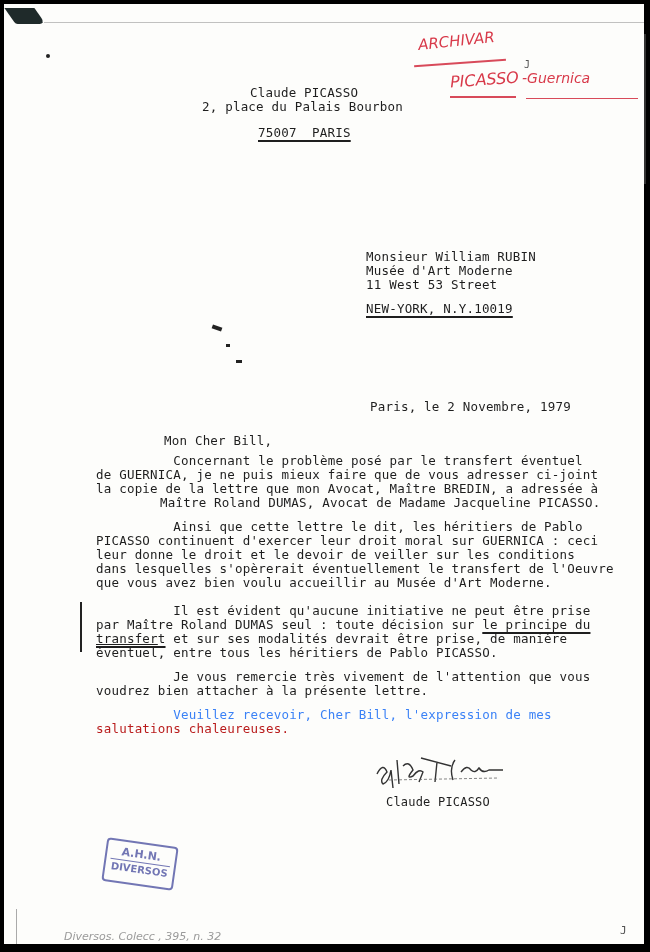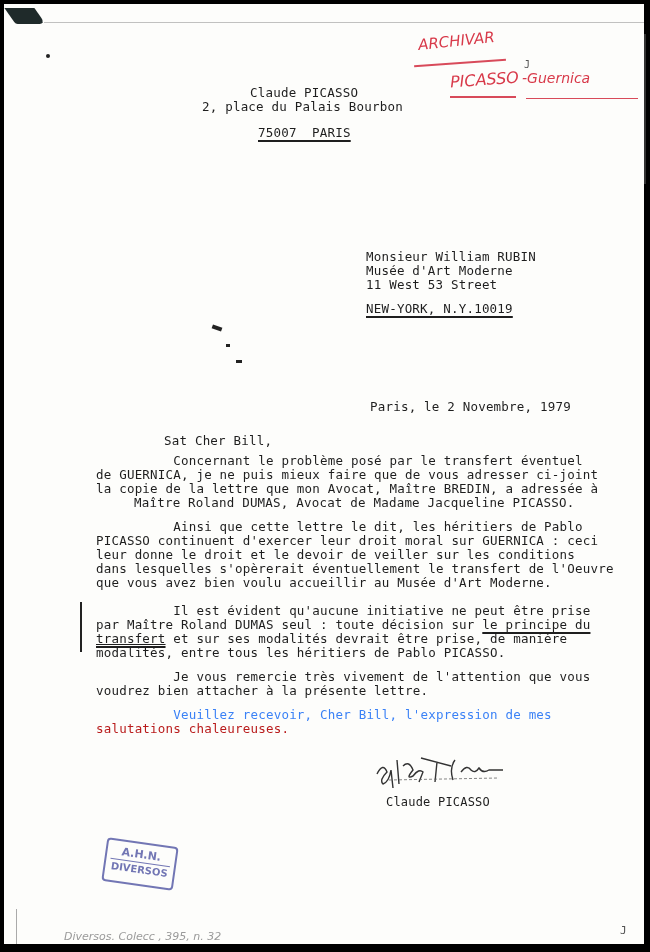--- a/index.html
+++ b/index.html
@@ -71,43 +71,43 @@
   <div class="t" style="left:362px; top:260px;">Musée d'Art Moderne</div>
   <div class="t" style="left:362px; top:274px;">11 West 53 Street</div>
   <div class="t u" style="left:362px; top:298px;">NEW-YORK, N.Y.10019</div>
 
   <div class="smudge" style="left:208px; top:322px; width:10px; height:4px; transform:rotate(20deg);"></div>
   <div class="smudge" style="left:222px; top:340px; width:4px; height:3px;"></div>
   <div class="smudge" style="left:232px; top:356px; width:6px; height:3px;"></div>
 
   <div class="t" style="left:366px; top:356px;margin-top:40px;">Paris, le 2 Novembre, 1979</div>
 
-  <div class="t" style="left:160px; top:430px;">Sat Cher Bill,</div>
+  <div class="t" style="left:160px; top:430px;">Mon Cher Bill,</div>
 
   <div>
     <div class="t" style="left:92px; top:450px;">          Concernant le problème posé par le transfert éventuel</div>
     <div class="t" style="left:92px; top:464px;">de GUERNICA, je ne puis mieux faire que de vous adresser ci-joint</div>
     <div class="t" style="left:92px; top:478px;">la copie de la lettre que mon Avocat, Maître BREDIN, a adressée à</div>
-    <div class="t" style="left:82px; top:492px;padding-left:48px;">Maître Roland DUMAS, Avocat de Madame Jacqueline PICASSO.</div>
+    <div class="t" style="left:108px; top:492px;padding-left:48px;">Maître Roland DUMAS, Avocat de Madame Jacqueline PICASSO.</div>
   </div>
 
   <div>
     <div class="t" style="left:92px; top:516px;">          Ainsi que cette lettre le dit, les héritiers de Pablo</div>
     <div class="t" style="left:92px; top:530px;">PICASSO continuent d'exercer leur droit moral sur GUERNICA : ceci</div>
     <div class="t" style="left:92px; top:544px;">leur donne le droit et le devoir de veiller sur les conditions</div>
     <div class="t" style="left:92px; top:558px;">dans lesquelles s'opèrerait éventuellement le transfert de l'Oeuvre</div>
     <div class="t" style="left:92px; top:572px;">que vous avez bien voulu accueillir au Musée d'Art Moderne.</div>
   </div>
 
   <div>
     <div class="smudge" style="left:76px; top:598px; width:2px; height:50px;"></div>
     <div class="t" style="left:92px; top:600px;">          Il est évident qu'aucune initiative ne peut être prise</div>
     <div class="t" style="left:92px; top:614px;"><span>par Maître Roland DUMAS seul : toute décision sur </span><span class="u">le principe du</span></div>
     <div class="t" style="left:92px; top:628px;"><span class="u">transfert</span><span> et sur ses modalités devrait être prise, de manière</span></div>
-    <div class="t" style="left:92px; top:642px;"><span class="u" style="text-decoration:overline;">modalités</span><span>, entre tous les héritiers de Pablo PICASSO.</span></div>
+    <div class="t" style="left:92px; top:642px;"><span class="u" style="text-decoration:overline;">éventuel</span><span>, entre tous les héritiers de Pablo PICASSO.</span></div>
   </div>
 
   <div>
     <div class="t" style="left:92px; top:666px;">          Je vous remercie très vivement de l'attention que vous</div>
     <div class="t" style="left:92px; top:680px;">voudrez bien attacher à la présente lettre.</div>
   </div>
 
   <div>
     <div class="t" style="left:92px; top:704px; color:#3b82f6;">          Veuillez recevoir, Cher Bill, l'expression de mes</div>
     <div class="t" style="left:92px; top:718px; color:#b91c1c;">salutations chaleureuses.</div>

